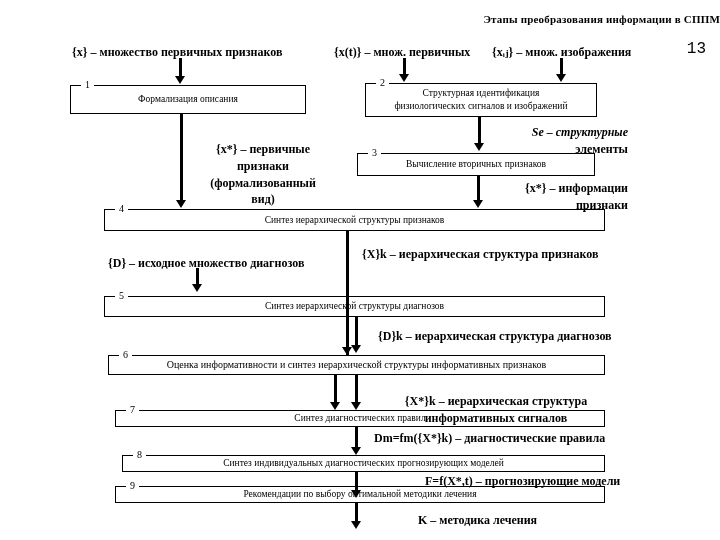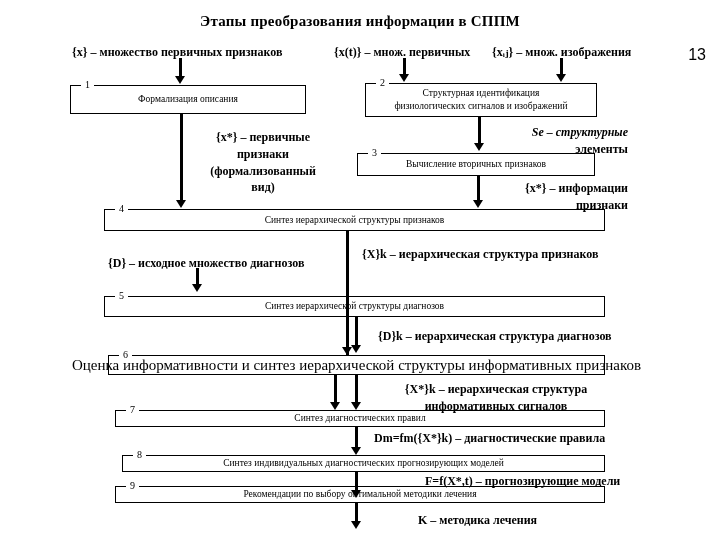--- a/index.html
+++ b/index.html
@@ -16,32 +16,31 @@
     font-family: "Liberation Serif", "DejaVu Serif", serif;
     color: #000000;
     overflow: hidden;
   }
   
   .title {
     position: absolute;
     left: 0;
     top: 13px;
     width: 720px;
-    text-align: center;
-    font-size: 15px;
+    text-align: right;
+    font-size: 11px;
     font-weight: bold;
     letter-spacing: 0.2px;
   }
   .page-number {
     position: absolute;
     right: 14px;
     top: 40px;
     font-size: 16px;
-    font-family: Liberation Sans, sans-serif;
-    margin-top: 6px;
+    font-family: Liberation Mono, monospace;
   }
   
   .box {
     position: absolute;
     border: 1.3px solid #000;
     background: transparent;
     box-sizing: border-box;
     display: flex;
     flex-direction: column;
     align-items: center;
@@ -83,21 +82,21 @@
   .lbl {
     position: absolute;
     font-size: 12px;
     line-height: 1.4;
     font-family: "Liberation Serif", "DejaVu Serif", serif;
     z-index: 4;
     white-space: nowrap;
     font-weight: bold;
   }
   .lbl.multi { white-space: normal; }
-  .lbl.center { text-align: center; }
+  .lbl.center { text-align: center; margin-top: 12px; }
   .lbl.right  { text-align: right; }
   .it { font-style: italic; }
 </style>
 </head>
 <body>
 
 <div id="page">
 
   <div class="title">Этапы преобразования информации в СППМ</div>
   <div class="page-number">13</div>
@@ -178,21 +177,21 @@
     <span class="line">Синтез иерархической структуры диагнозов</span>
   </div>
 
   <div class="vline" style="left:355px; top:317px; height:30px;"></div>
   <div class="arrow-head" style="left:351px; top:345px;"></div>
 
   <div class="lbl" style="left:378px; top:328px;text-align:right;">{D}k – иерархическая структура диагнозов</div>
 
   <div class="box" style="left:108px; top:355px; width:497px; height:20px;">
     <span class="step-num">6</span>
-    <span class="line" style="font-size:15px;">Оценка информативности и синтез иерархической структуры информативных признаков</span>
+    <span class="line" style="font-size:10px;">Оценка информативности и синтез иерархической структуры информативных признаков</span>
   </div>
 
   <div class="vline" style="left:334px; top:375px; height:29px;"></div>
   <div class="arrow-head" style="left:330px; top:402px;"></div>
 
   <div class="vline" style="left:355px; top:375px; height:29px;"></div>
   <div class="arrow-head" style="left:351px; top:402px;"></div>
 
   <div class="lbl multi center" style="left:396px; top:381px; width:200px;">
     <span>{X*}k – иерархическая структура</span><br>

